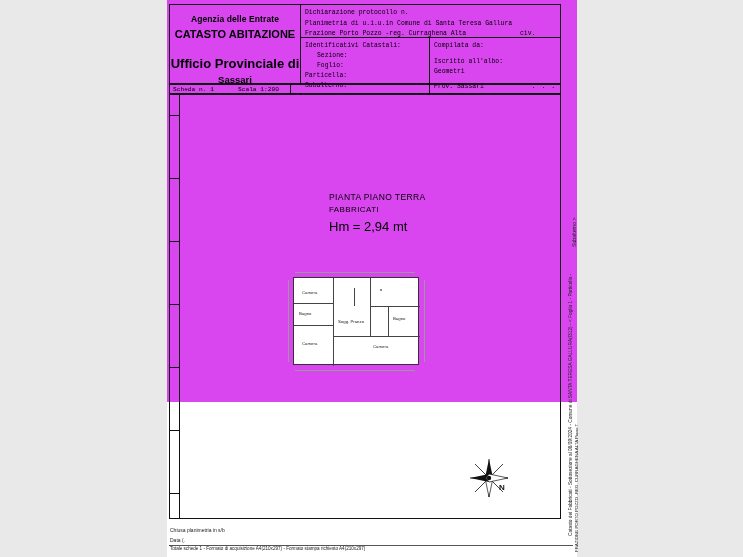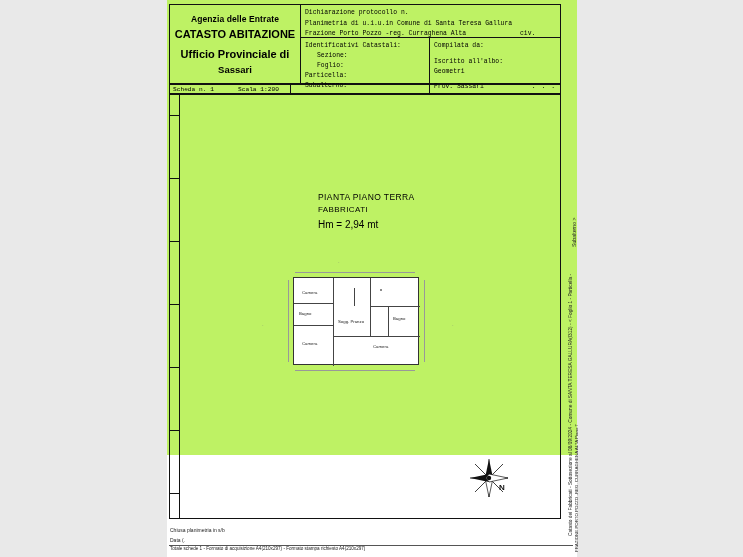--- a/index.html
+++ b/index.html
@@ -30,22 +30,22 @@
   }
   .grey-right {
     position: absolute;
     left: 577px; top: 0;
     width: 166px; height: 557px;
     background: #e9e9e9;
   }
   .sheet {
     position: absolute;
     left: 167px; top: 0;
-    width: 410px; height: 455px;
-    background: #bef264;
+    width: 410px; height: 402px;
+    background: #d946ef;
   }
 
   
   .header {
     position: absolute;
     left: 2px; top: 4px;
     width: 392px;
     height: 80px;
     border: 1px solid #111;
     box-sizing: border-box;
@@ -64,23 +64,23 @@
     font-weight: bold;
     color: #000;
     letter-spacing: 0.1px;
   }
   .hdr-left .l2 {
     font-size: 11px;
     font-weight: bold;
     margin-top: 4px;
   }
   .hdr-left .l3 {
-    font-size: 11px;
+    font-size: 13px;
     font-weight: bold;
-    margin-top: 8px;
+    margin-top: 16px;
     line-height: 1.25;
   }
   .hdr-left .l4 {
     font-size: 9.5px;
     font-weight: bold;
     margin-top: 2px;
   }
   .hdr-right {
     flex: 1;
     display: flex;
@@ -171,24 +171,25 @@
     width: 9px;
     height: 1px;
     background: #111;
   }
 
   
   .plan-title {
     position: absolute;
     font-family: "Liberation Sans", sans-serif;
     color: #000;
+    margin-left: 11px;
   }
   .pt1 { left: 318px; top: 192px; font-size: 8.5px; letter-spacing: 0.4px; }
   .pt2 { left: 318px; top: 205px; font-size: 8px; letter-spacing: 0.4px; }
-  .pt3 { left: 318px; top: 219px; font-size: 10px; }
+  .pt3 { left: 318px; top: 219px; font-size: 13px; }
 
   
   .plan {
     position: absolute;
     left: 293px; top: 277px;
     width: 126px;
     height: 88px;
     border: 1.2px solid #333;
     box-sizing: border-box;
     background: #fff;

